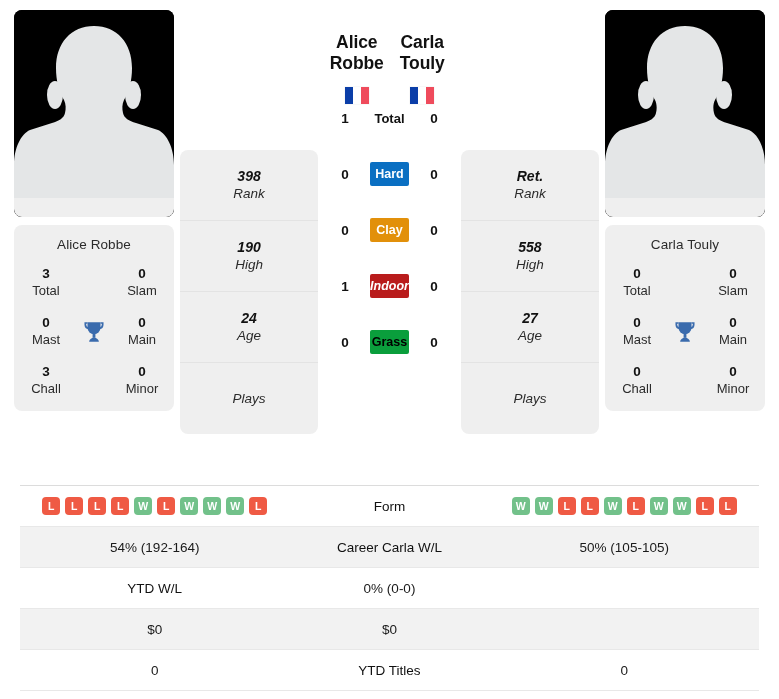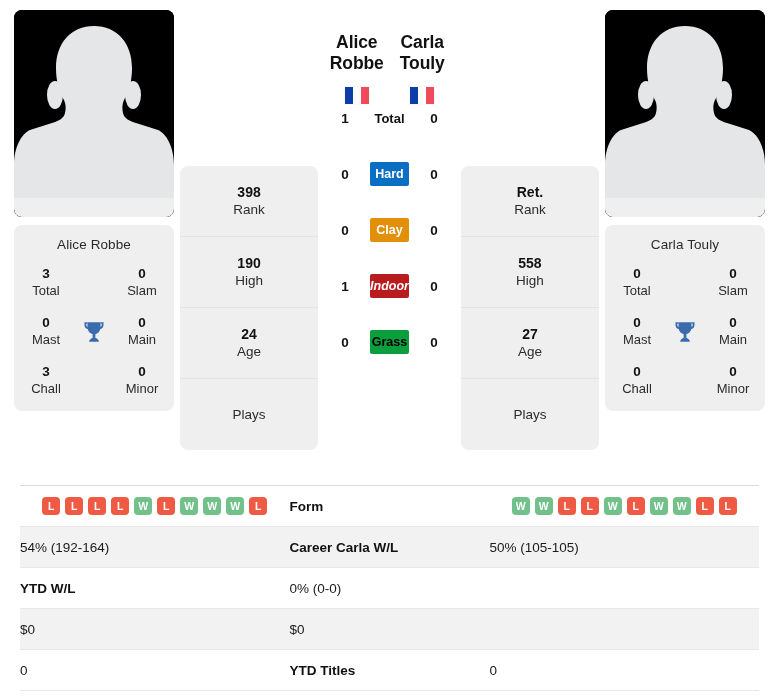--- a/index.html
+++ b/index.html
@@ -72,22 +72,23 @@
     font-size: 13px;
     line-height: 1.25;
     color: #2b2b2b;
   }
   .trophy-cell { display: flex; align-items: center; justify-content: center; }
   .trophy-cell svg { display: block; }
 
   
   .rank-col {
     width: 140px;
-    margin: 16px 6px;
+    margin: 0 6px;
     padding-top: 140px;
+    font-style: italic;
   }
   .rank-card {
     background: #efefef;
     border-radius: 8px;
     overflow: hidden;
   }
   .rank-cell {
     height: 71px;
     display: flex;
     flex-direction: column;
@@ -178,28 +179,28 @@
   .cmp-row {
     display: grid;
     grid-template-columns: 1fr 200px 1fr;
     align-items: center;
     height: 41px;
     border-bottom: 1px solid #e8e8e8;
   }
   .cmp-row:nth-child(even) { background: #f2f2f2; }
   .cmp-row:nth-child(odd) { background: #ffffff; }
   .cmp-val {
-    text-align: left;
+    text-align: center;
     font-size: 13.5px;
     color: #1a1a1a;
   }
   .cmp-lab {
-    text-align: left;
-    font-size: 13.5px;
-    font-weight: 700;
+    text-align: center;
+    font-size: 13.5px;
+    font-weight: 400;
     color: #111;
   }
   .form-badges {
     display: flex;
     justify-content: center;
     gap: 5px;
   }
   .badge {
     width: 18px;
     height: 18px;

